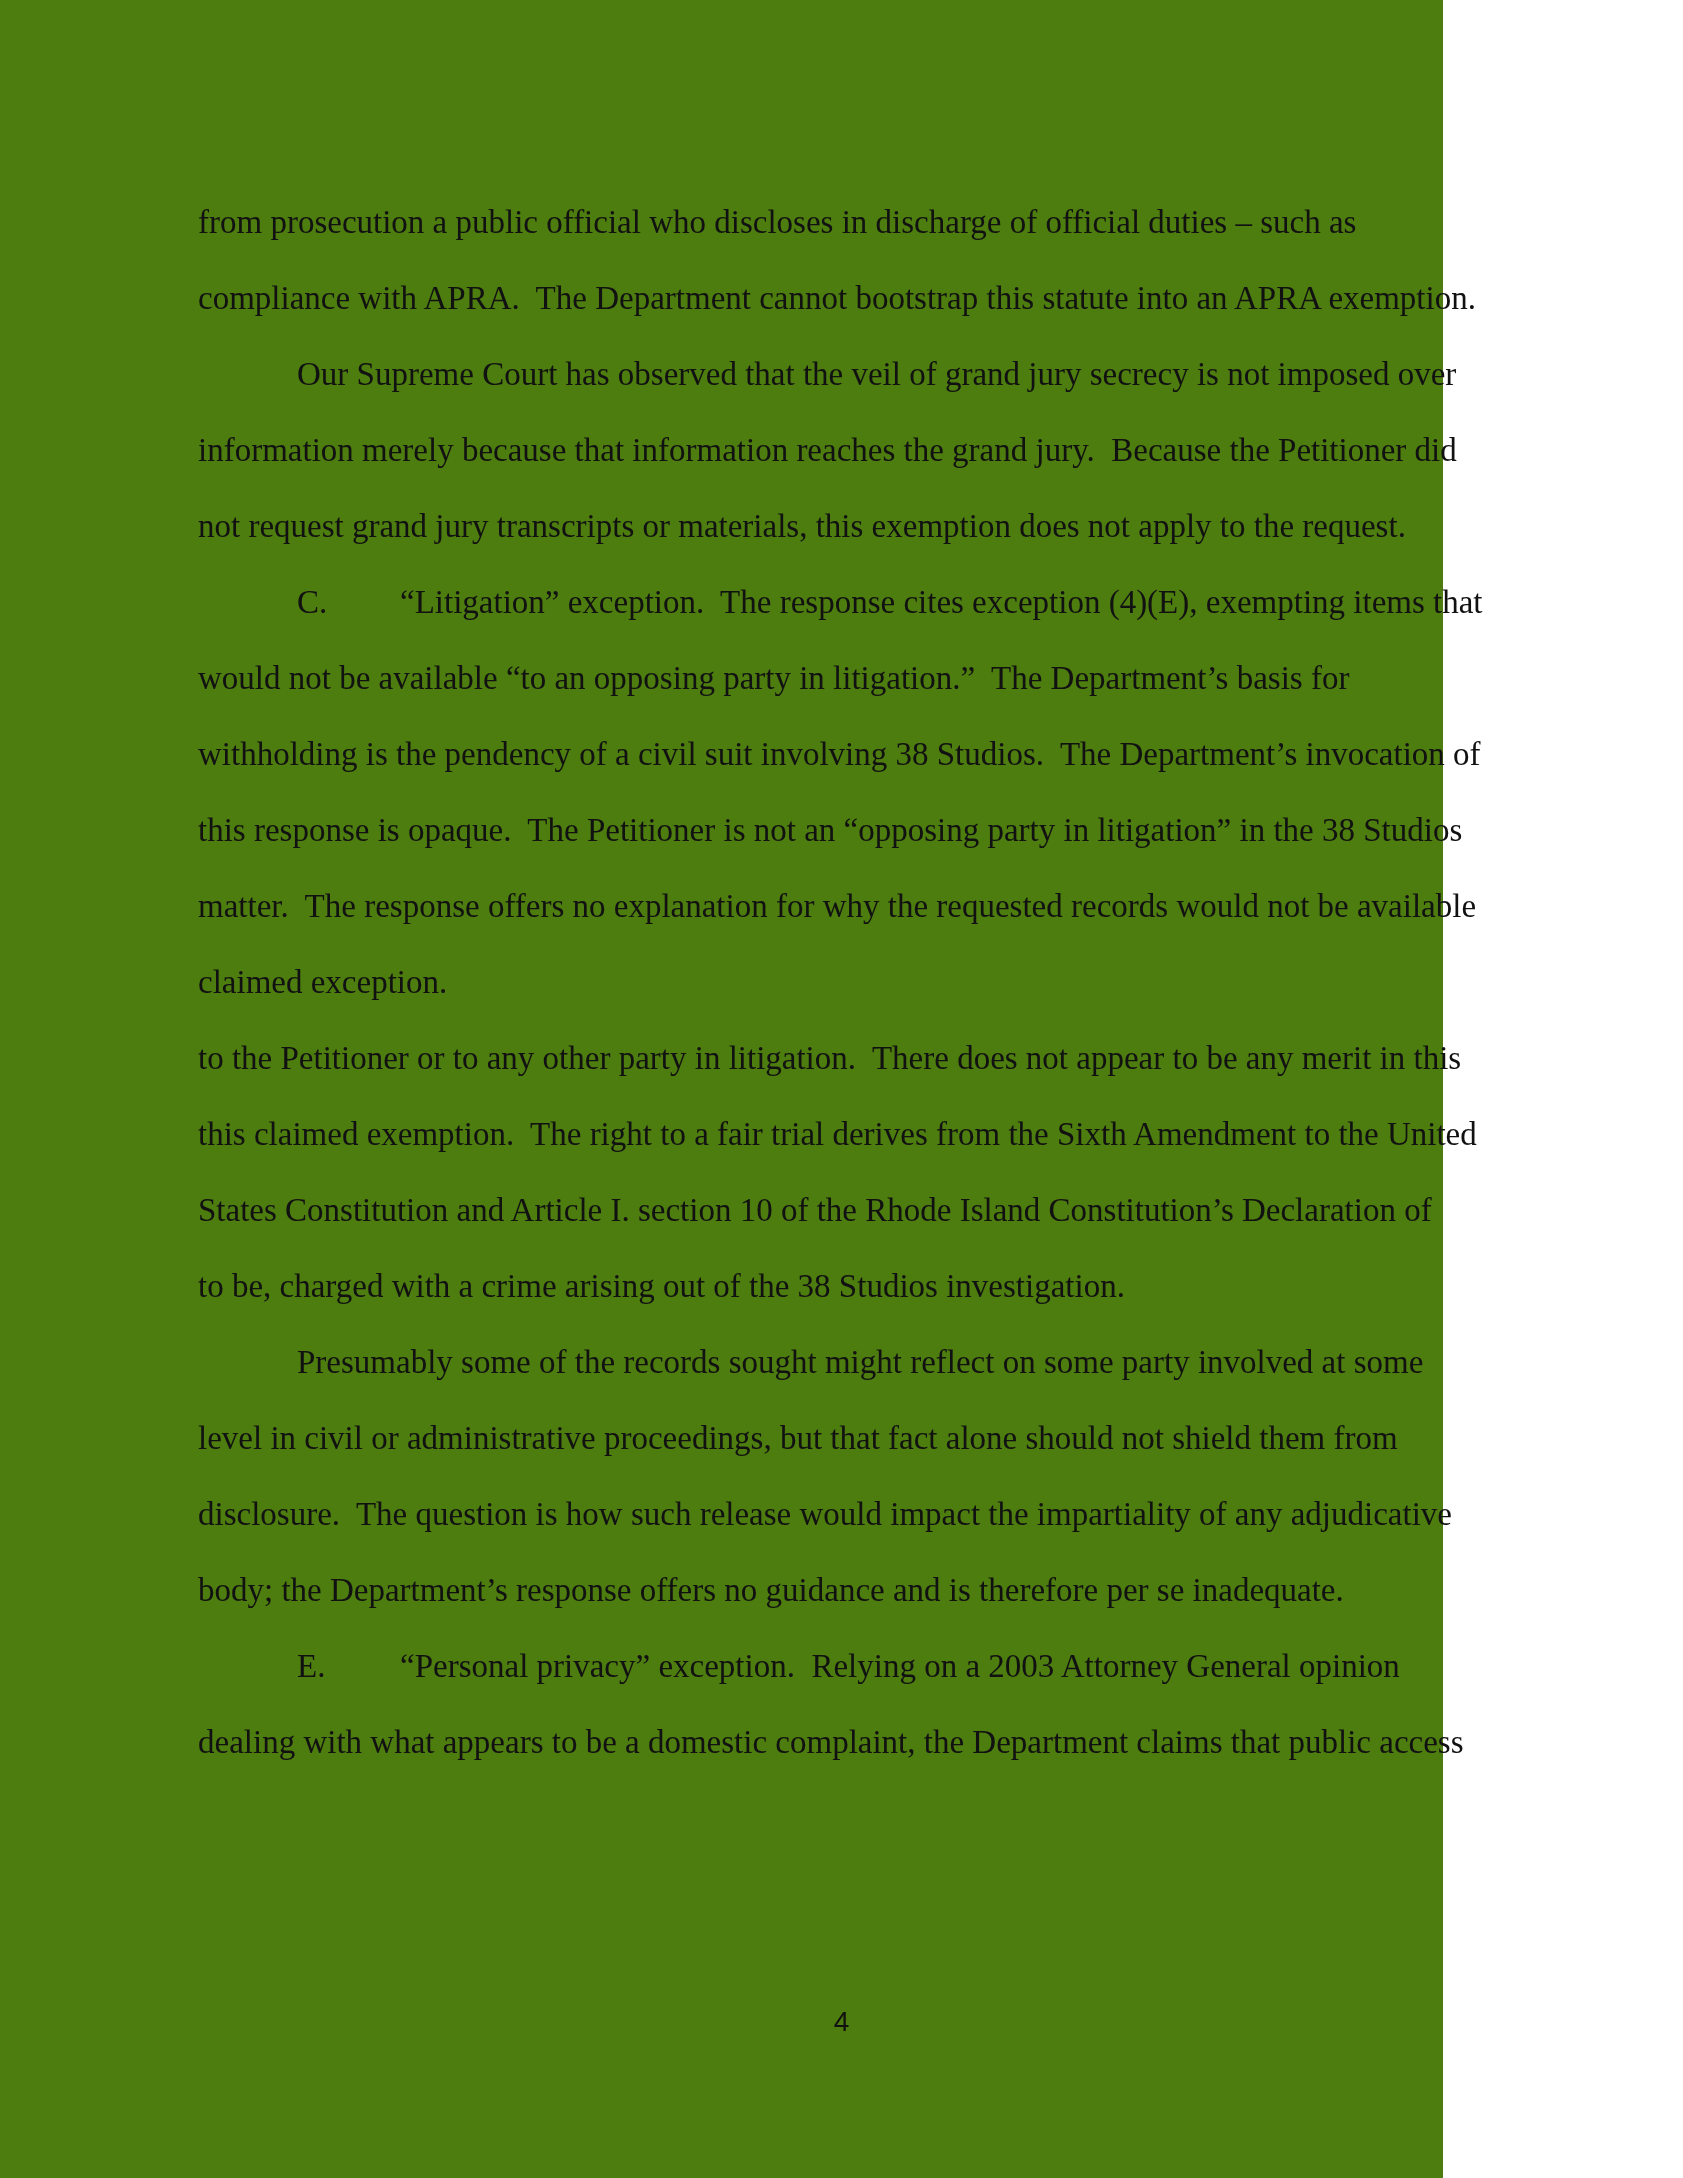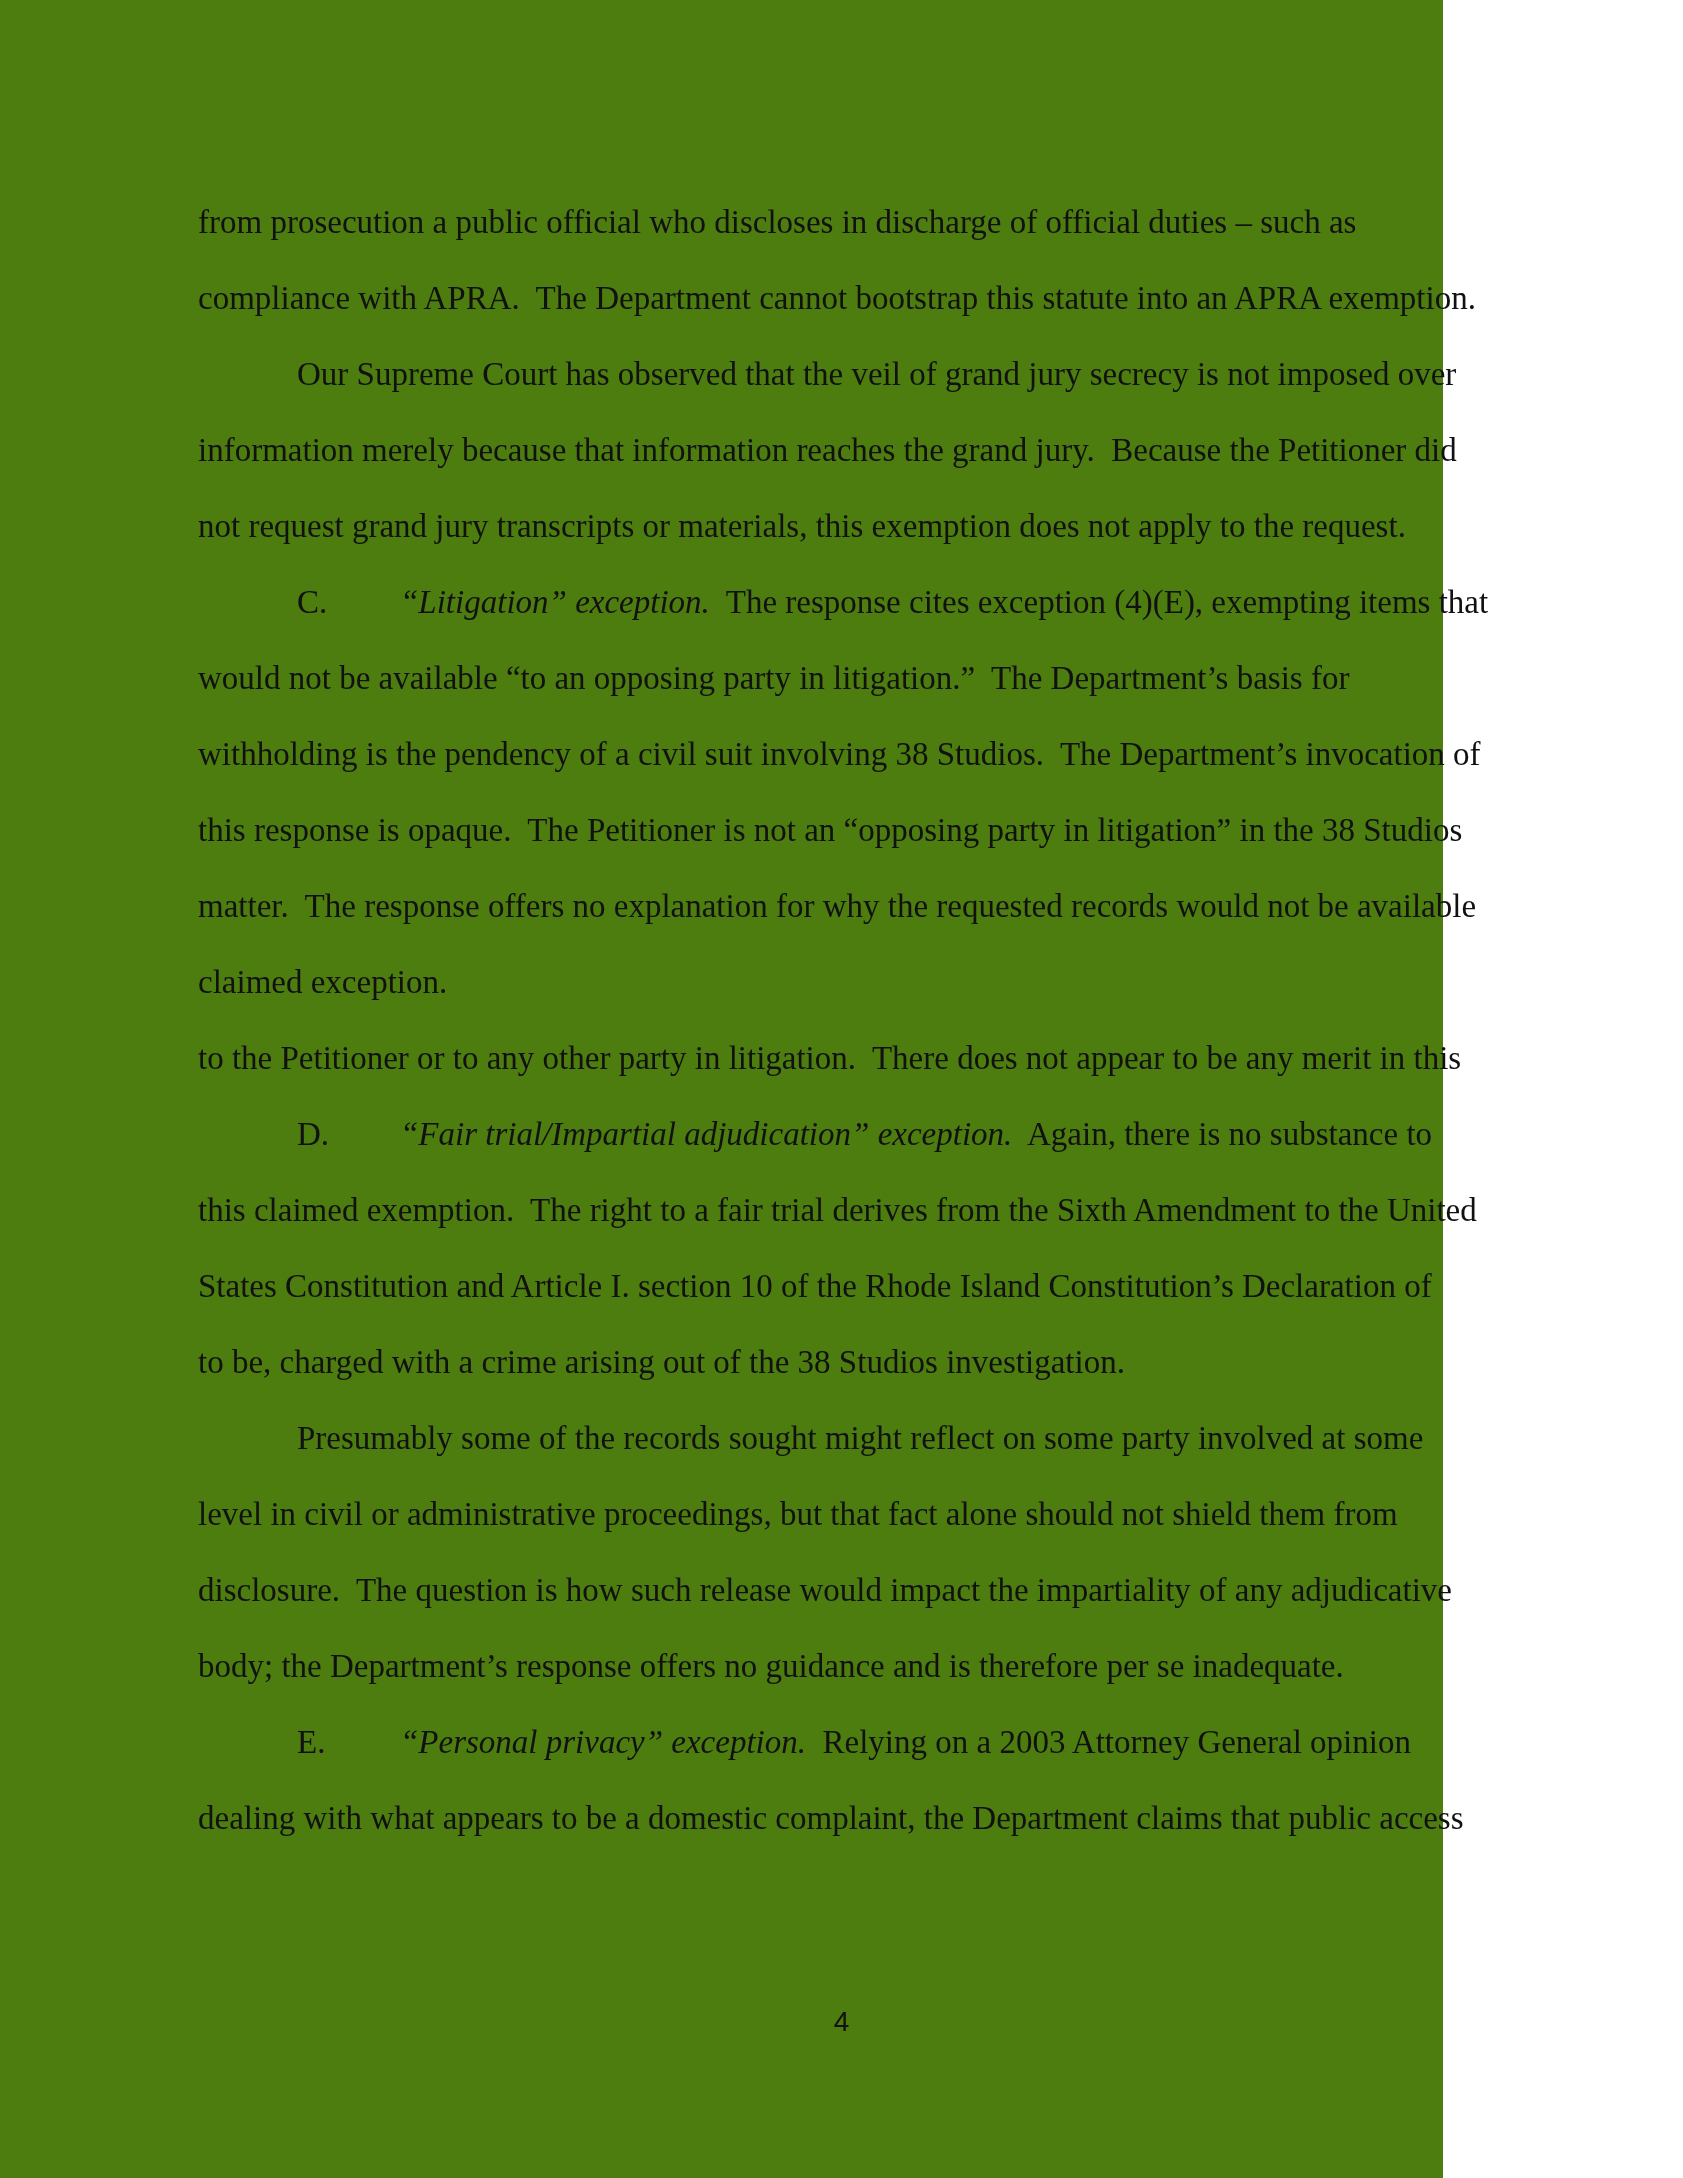--- a/index.html
+++ b/index.html
@@ -8,21 +8,21 @@
   .body-text {
     position: absolute; left: 198px; top: 198px; width: 1307px;
     font-family: "Liberation Serif", serif; font-size: 33px; color: #111111;
   }
   .line {
     display: block; height: 76px; line-height: 40px; white-space: pre;
     padding-top: 4px; box-sizing: border-box;
   }
   .indent { padding-left: 99px; }
   .label { display: inline-block; width: 103px; }
-  .it { font-style: italic; }
+  .it { }
   .page-number {
     position: absolute; left: 0; width: 1683px; top: 2006px; text-align: center;
     font-family: "Liberation Sans", sans-serif; font-size: 28px; color: #111111;
   }
 </style>
 </head>
 <body>
 
 <div class="page">
   <div class="body-text">
@@ -42,21 +42,20 @@
       <span class="line indent"><span class="label">C.</span><span class="it">“Litigation” exception.</span><span>  The response cites exception (4)(E), exempting items that</span></span>
       <span class="line">would not be available “to an opposing party in litigation.”  The Department’s basis for</span>
       <span class="line">withholding is the pendency of a civil suit involving 38 Studios.  The Department’s invocation of</span>
       <span class="line">this response is opaque.  The Petitioner is not an “opposing party in litigation” in the 38 Studios</span>
       <span class="line">matter.  The response offers no explanation for why the requested records would not be available</span>
       <span class="line">claimed exception.</span>
       <span class="line">to the Petitioner or to any other party in litigation.  There does not appear to be any merit in this</span>
     </div>
 
     <div>
-      <span class="line indent"><span class="label">D.</span><span class="it">“Fair trial/Impartial adjudication” exception.</span><span>  Again, there is no substance to</span></span>
       <span class="line">this claimed exemption.  The right to a fair trial derives from the Sixth Amendment to the United</span>
       <span class="line">States Constitution and Article I. section 10 of the Rhode Island Constitution’s Declaration of</span>
       <span class="line">to be, charged with a crime arising out of the 38 Studios investigation.</span>
     </div>
 
     <div>
       <span class="line indent">Presumably some of the records sought might reflect on some party involved at some</span>
       <span class="line">level in civil or administrative proceedings, but that fact alone should not shield them from</span>
       <span class="line">disclosure.  The question is how such release would impact the impartiality of any adjudicative</span>
       <span class="line">body; the Department’s response offers no guidance and is therefore per se inadequate.</span>

